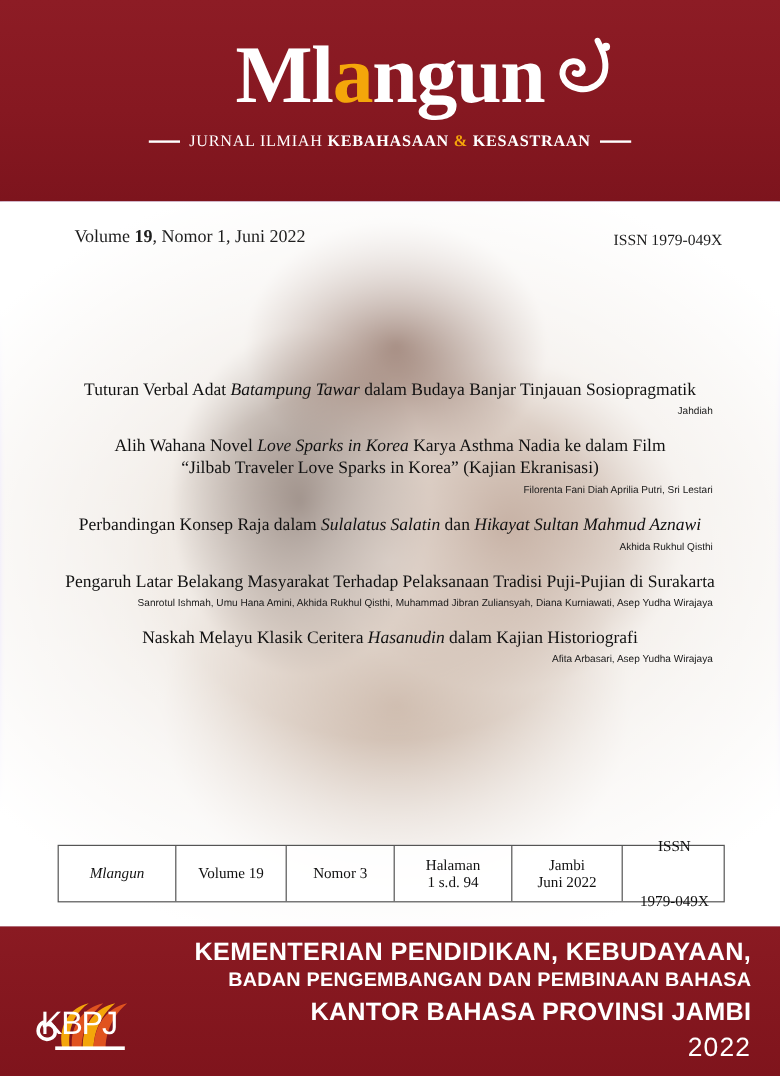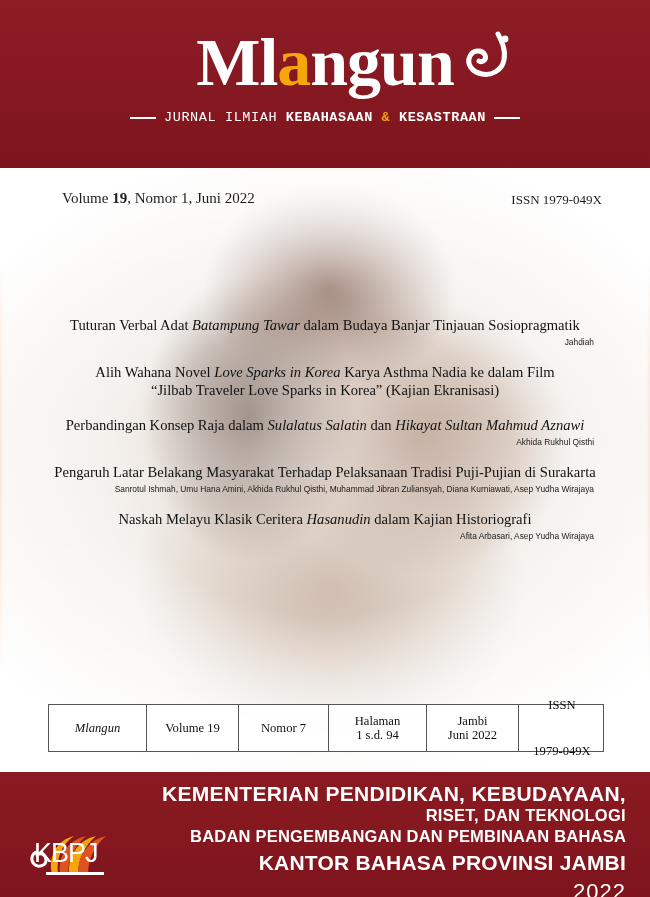--- a/index.html
+++ b/index.html
@@ -44,35 +44,35 @@
   }
   .sub-rule-wrap {
     margin-top: 14px;
     display: flex; align-items: center; justify-content: center;
     gap: 8px;
   }
   .sub-rule {
     height: 2px; background: #ffffff; width: 26px;
   }
   .masthead-sub {
-    font-family: Liberation Mono, monospace;
+    font-family: Liberation Serif, serif;
     font-size: 13.5px;
     letter-spacing: 0.6px;
     color: #ffffff;
     font-weight: 500;
     white-space: nowrap;
   }
   .masthead-sub .bold { font-weight: bold; }
   .masthead-sub .amp { color: #f4a60a; font-weight: bold; }
 
   
   .cover-body {
     position: absolute; left: 0; top: 168px;
     width: 650px; height: 604px;
-    background: #f97316;
+    background: #c4b5fd;
     overflow: hidden;
   }
   
   .bg-img {
     position: absolute; left: 0; top: 0; width: 650px; height: 604px;
     background:
       radial-gradient(ellipse 180px 150px at 330px 120px, rgba(96,52,34,0.85) 0%, rgba(96,52,34,0) 70%),
       radial-gradient(ellipse 150px 200px at 250px 250px, rgba(60,34,22,0.75) 0%, rgba(60,34,22,0) 72%),
       radial-gradient(ellipse 210px 190px at 420px 270px, rgba(122,72,44,0.6) 0%, rgba(122,72,44,0) 72%),
       radial-gradient(ellipse 260px 230px at 330px 420px, rgba(150,110,82,0.55) 0%, rgba(150,110,82,0) 75%),
@@ -224,20 +224,21 @@
         <div class="toc-authors">Jahdiah</div>
       </div>
 
 
 
       <div class="toc-item">
         <div class="toc-title">
           <span>Alih Wahana Novel </span><i>Love Sparks in Korea</i><span> Karya Asthma Nadia ke dalam Film</span>
         </div>
         <div class="toc-title">“Jilbab Traveler Love Sparks in Korea” (Kajian Ekranisasi)</div>
+        <div class="toc-authors">Filorenta Fani Diah Aprilia Putri,  Sri Lestari</div>
       </div>
 
       <div class="toc-item">
         <div class="toc-title">
           <span>Perbandingan Konsep Raja dalam </span><i>Sulalatus Salatin</i><span> dan </span><i>Hikayat Sultan Mahmud Aznawi</i>
         </div>
         <div class="toc-authors">Akhida Rukhul Qisthi</div>
       </div>
 
       <div class="toc-item">
@@ -257,21 +258,21 @@
     </div>
 
     <div class="meta-table">
       <div class="meta-cell italic c-mlangun">
         <span class="l1">Mlangun</span>
       </div>
       <div class="meta-cell c-volume">
         <span class="l1">Volume 19</span>
       </div>
       <div class="meta-cell c-nomor">
-        <span class="l1">Nomor 7</span>
+        <span class="l1">Nomor 3</span>
       </div>
       <div class="meta-cell two c-halaman">
         <span class="l1">Halaman</span>
         <span class="l2">1  s.d.  94</span>
       </div>
       <div class="meta-cell two c-jambi">
         <span class="l1">Jambi</span>
         <span class="l2">Juni  2022</span>
       </div>
       <div class="meta-cell two c-issn">
@@ -289,20 +290,19 @@
         <path d="M47 56 C46 38, 56 22, 74 18 C62 28, 56 42, 56 56 Z" fill="#f4a60a"></path>
         <path d="M56 56 C56 38, 66 22, 84 18 C72 28, 66 42, 66 56 Z" fill="#e0531f"></path>
         <rect x="24" y="54" width="58" height="3" fill="#ffffff"></rect>
         <path d="M14 34 C10 36, 8 42, 12 46 C16 50, 24 48, 24 42 C24 37, 19 34, 15 37" fill="none" stroke="#ffffff" stroke-width="3" stroke-linecap="round"></path>
       </g>
     </svg>
     <div class="logo-text">KBPJ</div>
 
     <div class="bb-text">
       <div class="bb-l1">KEMENTERIAN PENDIDIKAN, KEBUDAYAAN,</div>
-      <div class="bb-l2">RISET, DAN TEKNOLOGI</div>
       <div class="bb-l3">BADAN PENGEMBANGAN DAN PEMBINAAN BAHASA</div>
       <div class="bb-l4">KANTOR BAHASA PROVINSI JAMBI</div>
       <div class="bb-year">2022</div>
     </div>
   </div>
 
 </div>
 
 </body></html>

